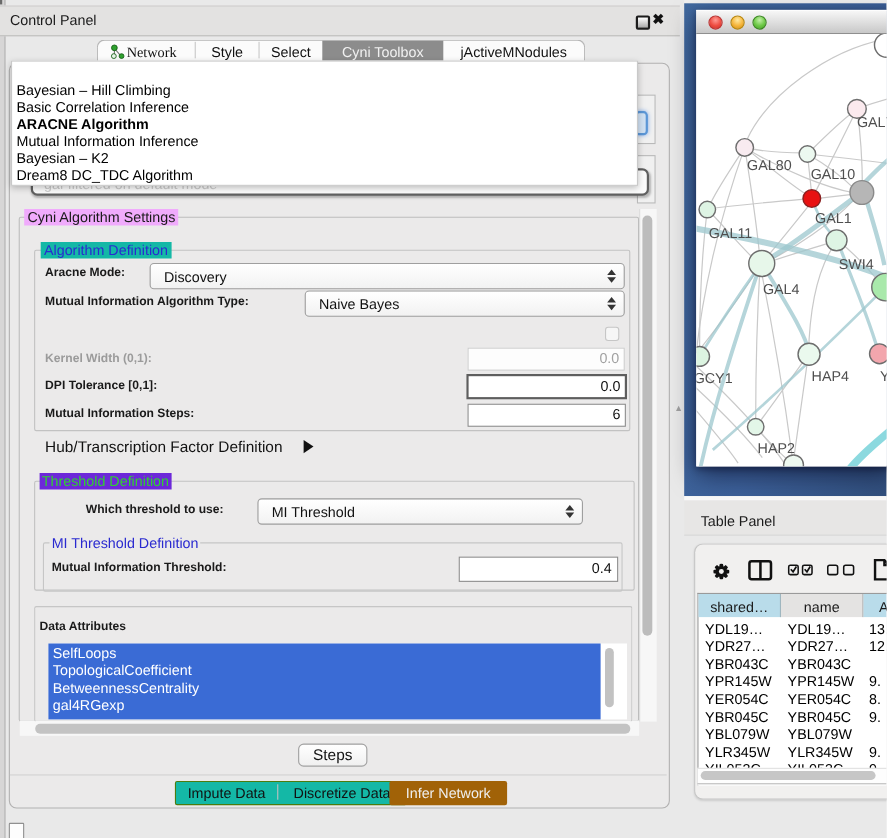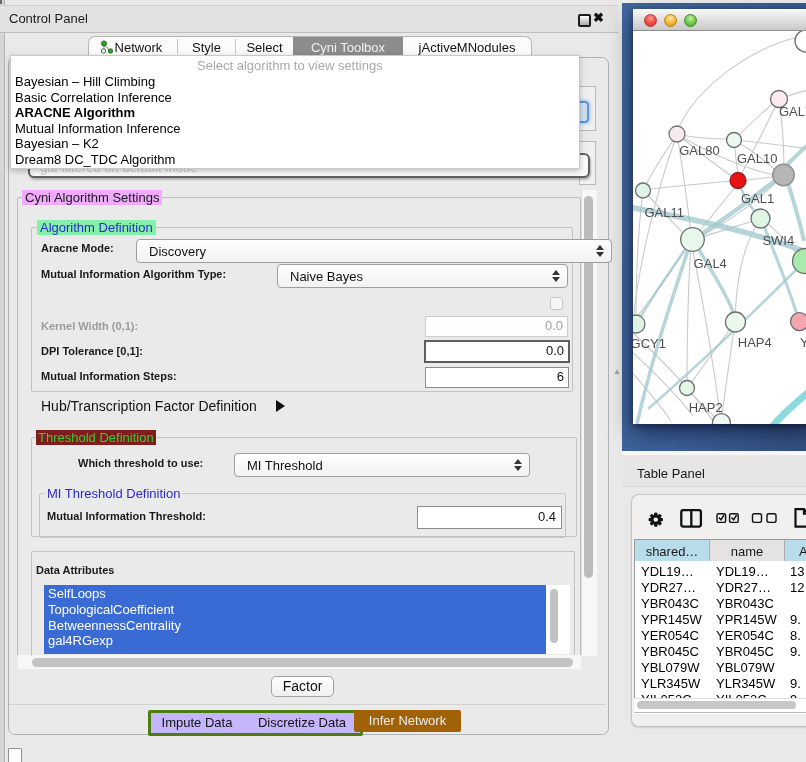--- a/index.html
+++ b/index.html
@@ -29,45 +29,45 @@
   <div class="a" style="left:0;top:0;width:2px;height:4px;background:#6a6a6a;"></div>
 
   <div class="a" style="left:0;top:5px;width:618px;height:26px;background:#e3e2e1;border-top:1px solid #cfcecd;border-bottom:1px solid #bebdbc;"></div>
   <div class="a n13" style="left:9px;top:11px;">Control Panel</div>
   <div class="a" style="left:578px;top:14px;width:9px;height:9px;border:2px solid #1c1c1c;border-radius:2px;background:linear-gradient(#fff,#aaa);"></div>
   <div class="a" style="left:593px;top:10px;font-size:13px;font-weight:bold;color:#111;">✖</div>
 
   <div class="a" style="left:8px;top:57px;width:599px;height:676px;background:#ebeaea;border:1px solid #b2b1b1;border-radius:7px;"></div>
 
   <div class="a" style="left:88px;top:36px;height:21px;background:#fbfbfb;border:1px solid #b6b6b6;border-bottom:none;border-radius:7px 7px 0 0;white-space:nowrap;">
-    <div class="tab" style="width:88px;"><span style="position:relative;top:0px;">&nbsp;&nbsp;&nbsp;Network</span>
+    <div class="tab" style="width:88px;font-family:Liberation Serif, serif;"><span style="position:relative;top:0px;">&nbsp;&nbsp;&nbsp;Network</span>
       <svg style="position:absolute;left:11px;top:3px;" width="14" height="15" viewBox="0 0 14 15">
         <line x1="4" y1="4" x2="10" y2="11" stroke="#777" stroke-width="1"></line>
         <line x1="4" y1="4" x2="4" y2="11" stroke="#777" stroke-width="1"></line>
         <circle cx="4" cy="3.5" r="2.6" fill="#2ea12e" stroke="#166016" stroke-width="0.8"></circle>
         <circle cx="3.5" cy="11" r="2.2" fill="#e8f5e8" stroke="#166016" stroke-width="0.8"></circle>
         <circle cx="10.5" cy="11" r="2.2" fill="#2ea12e" stroke="#166016" stroke-width="0.8"></circle>
       </svg>
     </div><div style="display:inline-block;width:1px;height:15px;background:#c8c8c8;vertical-align:middle;"></div><div class="tab" style="width:57px;">Style</div><div style="display:inline-block;width:1px;height:15px;background:#c8c8c8;vertical-align:middle;"></div><div class="tab" style="width:57px;">Select</div><div class="tab" style="width:110px;background:#8c8c8c;color:#f1f1f1;">Cyni Toolbox</div><div class="tab" style="width:128px;">jActiveMNodules</div>
   </div>
 
   <div class="a grp" style="left:17px;top:197px;width:562px;height:457px;border-color:#bdbdbd;"></div>
   <div class="a" style="left:22px;top:190px;background:#f0abfc;padding:0 3px;font-size:13px;color:#1a1a1a;">Cyni Algorithm Settings</div>
 
   <div class="a" style="left:581px;top:190px;width:15px;height:466px;background:#f7f7f7;border-left:1px solid #dcdcdc;"></div>
   <div class="a" style="left:584px;top:196px;width:9px;height:382px;background:#bcbcbc;border-radius:5px;"></div>
 
   <div class="a" style="left:18px;top:655px;width:563px;height:14px;background:#f7f7f7;"></div>
   <div class="a" style="left:32px;top:658px;width:541px;height:9px;background:#c3c3c3;border-radius:5px;"></div>
 
   <div class="a grp" style="left:31px;top:227px;width:540px;height:163px;"></div>
-  <div class="a" style="left:37px;top:220px;background:#86efac;padding:0 3px;font-size:13px;color:#2a2ad0;">Algorithm Definition</div>
+  <div class="a" style="left:37px;top:220px;background:#14b8a6;padding:0 3px;font-size:13px;color:#2a2ad0;">Algorithm Definition</div>
 
   <div class="a b13" style="left:41px;top:242px;">Aracne Mode:</div>
-  <div class="a combo" style="left:136px;top:239px;width:430px;height:22px;padding-left:44px;">
+  <div class="a combo" style="left:136px;top:239px;width:430px;height:22px;">
       <span class="ct">Discovery</span>
       <span class="arr"></span>
     </div>
 
   <div class="a b13" style="left:41px;top:268px;">Mutual Information Algorithm Type:</div>
   <div class="a combo" style="left:277px;top:264px;width:289px;height:22px;">
       <span class="ct">Naive Bayes</span>
       <span class="arr"></span>
     </div>
 
@@ -79,63 +79,62 @@
   <div class="a b13" style="left:41px;top:345px;">DPI Tolerance [0,1]:</div>
   <div class="a fld" style="left:424px;top:340px;width:138px;height:17px;border:2px solid #5e5e5e;padding:1px 4px 1px 0;">0.0</div>
 
   <div class="a b13" style="left:41px;top:370px;">Mutual Information Steps:</div>
   <div class="a fld" style="left:425px;top:367px;width:138px;height:17px;border:1px solid #8c8c8c;padding:1px 4px 1px 0;">6</div>
 
   <div class="a" style="left:41px;top:398px;font-size:14px;color:#111;">Hub/Transcription Factor Definition</div>
   <div class="a" style="left:276px;top:400px;width:0;height:0;border-top:6px solid transparent;border-bottom:6px solid transparent;border-left:9px solid #111;"></div>
 
   <div class="a grp" style="left:31px;top:437px;width:544px;height:98px;"></div>
-  <div class="a" style="left:36px;top:430px;background:#7f1d1d;padding:0 2px;font-size:13px;color:#30d030;">Threshold Definition</div>
+  <div class="a" style="left:36px;top:430px;background:#6d28d9;padding:0 2px;font-size:13px;color:#30d030;">Threshold Definition</div>
 
   <div class="a b13" style="left:78px;top:457px;">Which threshold to use:</div>
   <div class="a combo" style="left:234px;top:453px;width:294px;height:22px;">
       <span class="ct">MI Threshold</span>
       <span class="arr"></span>
     </div>
 
   <div class="a grp" style="left:39px;top:493px;width:525px;height:43px;border-color:#c6c6c6;"></div>
   <div class="a" style="left:45px;top:486px;background:#ebeaea;padding:0 2px;font-size:13px;color:#2a2ad0;">MI Threshold Definition</div>
   <div class="a b13" style="left:47px;top:510px;">Mutual Information Threshold:</div>
   <div class="a fld" style="left:417px;top:506px;width:138px;height:19px;border:1px solid #8c8c8c;padding:2px 5px 0 0;">0.4</div>
 
   <div class="a grp" style="left:31px;top:551px;width:542px;height:104px;border-bottom:none;"></div>
   <div class="a b13" style="left:36px;top:564px;">Data Attributes</div>
 
   <div class="a" style="left:44px;top:585px;width:526px;height:69px;background:#fff;"></div>
   <div class="a" style="left:44px;top:585px;width:502px;height:69px;background:#3a6bd5;"></div>
   <div class="a" style="left:48px;top:586px;font-size:13px;line-height:15.8px;color:#fff;">SelfLoops<br>TopologicalCoefficient<br>BetweennessCentrality<br>gal4RGexp</div>
   <div class="a" style="left:550px;top:589px;width:8px;height:54px;background:#c2c2c2;border-radius:4px;"></div>
 
-  <div class="a" style="left:271px;top:676px;width:61px;height:19px;background:linear-gradient(#ffffff,#f0f0f0);border:1px solid #a2a2a2;border-radius:5px;text-align:center;font-size:14px;color:#111;line-height:19px;">Factor</div>
+  <div class="a" style="left:271px;top:676px;width:61px;height:19px;background:linear-gradient(#ffffff,#f0f0f0);border:1px solid #a2a2a2;border-radius:5px;text-align:center;font-size:14px;color:#111;line-height:19px;">Steps</div>
 
   <div class="a" style="left:9px;top:704px;width:597px;height:1px;background:#d2d1d1;"></div>
 
-  <div class="a" style="left:148px;top:710px;height:20px;background:#c4b5fd;border:3px solid #4d7c0f;border-radius:2px;white-space:nowrap;">
+  <div class="a" style="left:159px;top:710px;height:20px;background:#14b8a6;border:1px solid #4d7c0f;border-radius:2px;white-space:nowrap;">
     <div class="tab" style="width:92px;line-height:20px;">Impute Data</div><div style="display:inline-block;width:1px;height:14px;background:#c0c0c0;vertical-align:middle;"></div><div class="tab" style="width:116px;line-height:20px;">Discretize Data</div>
   </div>
   <div class="a" style="left:354px;top:710px;width:107px;height:22px;background:#a16207;border-radius:2px;text-align:center;font-size:13px;color:#eeeeee;line-height:22px;">Infer Network</div>
 
   <div class="a" style="left:8px;top:748px;width:12px;height:13px;border:1.5px solid #909090;background:#fdfdfd;border-radius:1px;"></div>
 
   <div class="a" style="left:613px;top:369px;width:8px;height:6px;color:#a0a0a0;font-size:8px;line-height:6px;">▲</div>
 
   <div class="a" style="left:579px;top:86px;width:15px;height:43px;background:#f0f0f0;border:1px solid #b9b9b9;"></div>
   <div class="a" style="left:577px;top:101px;width:8px;height:18px;background:#cfe0f2;border:2px solid #5b96d6;border-radius:4px;box-shadow:0 0 4px #7aa7e8;"></div>
   <div class="a" style="left:579px;top:141px;width:15px;height:42px;background:#f0f0f0;border:1px solid #b9b9b9;"></div>
 
   <div class="a" style="left:28px;top:153px;width:558px;height:21px;background:#fbfbfb;border:2px solid #606060;border-radius:6px;box-shadow:1px 2px 2px rgba(0,0,0,0.25);"></div>
   <div class="a" style="left:40px;top:160px;font-size:13px;color:#cccccc;">gal-filtered on default mode</div>
 
   <div class="a" style="left:10px;top:55px;width:568px;height:112px;background:#fff;border:1px solid #c9c9c9;box-shadow:0 2px 6px rgba(0,0,0,0.25);"></div>
-  <div class="a" style="left:197px;top:58px;font-size:13px;color:#a9a9a9;">Select algorithm to view settings</div>
   <div class="a" style="left:15px;top:74px;font-size:13px;line-height:15.6px;color:#000;">Bayesian – Hill Climbing<br>Basic Correlation Inference<br><b>ARACNE Algorithm</b><br>Mutual Information Inference<br>Bayesian – K2<br>Dream8 DC_TDC Algorithm</div>
 
   <div class="a" style="left:622px;top:0;width:184px;height:3px;background:#f0f0f0;"></div>
   <div class="a" style="left:622px;top:3px;width:184px;height:448px;background:linear-gradient(105deg,#41699f 0%,#3c6099 55%,#32507e 100%);"></div>
   <div class="a" style="left:622px;top:451px;width:184px;height:4px;background:#fafafa;"></div>
 
   <div class="a" style="left:633px;top:9px;width:180px;height:415px;box-shadow:0 8px 22px rgba(0,0,25,0.55),0 2px 6px rgba(0,0,30,0.4);background:#fff;">
     <div style="position:absolute;left:0;top:0;width:100%;height:21px;background:linear-gradient(#f9f9f9,#c8c8c8);border-bottom:1px solid #8f8f8f;box-shadow:inset 0 1px 0 #fdfdfd;"></div>
     <div style="position:absolute;left:11px;top:5px;width:11px;height:11px;border-radius:50%;background:radial-gradient(circle at 50% 30%,#ff9a93 0%,#ee4b40 55%,#c33730 100%);border:0.5px solid #b33;"></div>
     <div style="position:absolute;left:31px;top:5px;width:11px;height:11px;border-radius:50%;background:radial-gradient(circle at 50% 30%,#ffe9a0 0%,#f5b43a 55%,#cc8f1c 100%);border:0.5px solid #b8860b;"></div>

